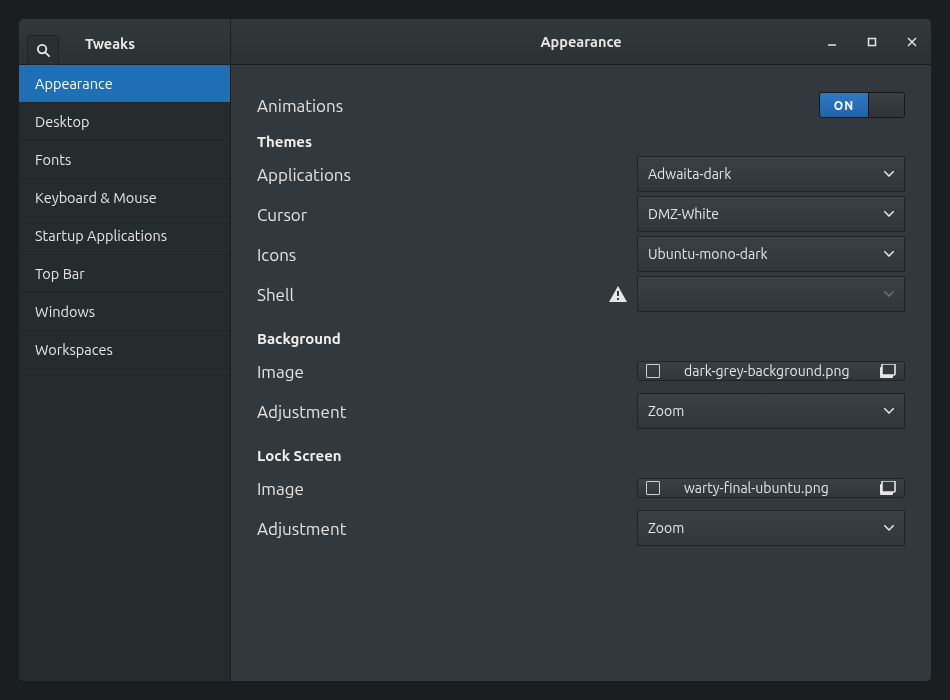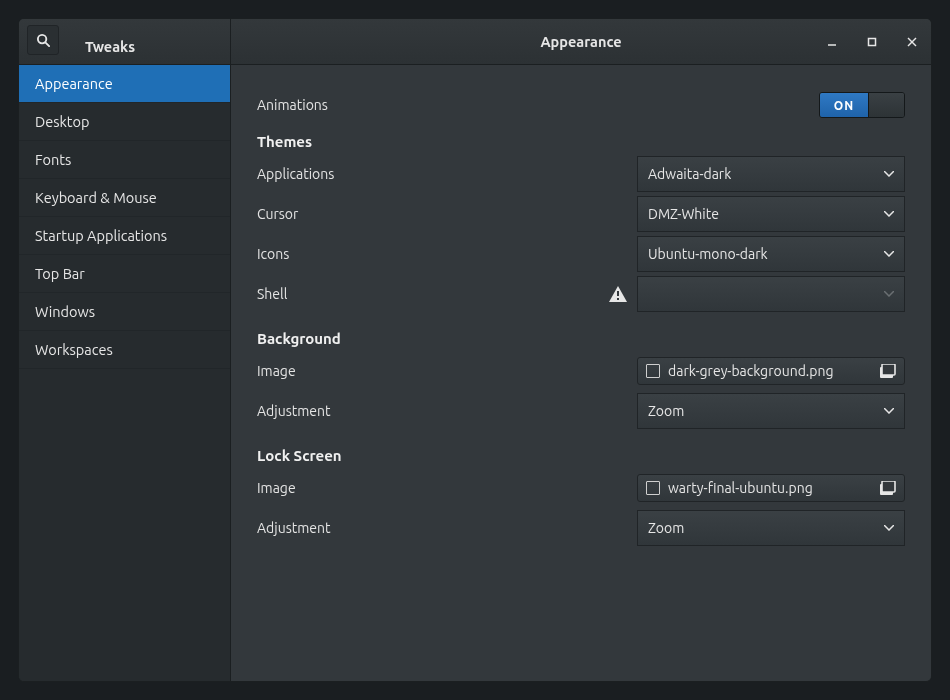--- a/index.html
+++ b/index.html
@@ -7,22 +7,22 @@
   .window {
     position: absolute; left: 18px; top: 18px; width: 914px; height: 664px;
     background: #2c3134; border: 1px solid #1b1f21; border-radius: 6px;
     display: flex; flex-direction: column; overflow: hidden;
   }
   .titlebar {
     height: 46px; display: flex; align-items: stretch;
     background: #2c3134; border-bottom: 1px solid #1b1f21;
   }
   .titlebar-left {
-    width: 212px; display: flex; align-items: flex-end;
-    border-right: 1px solid #1b1f21; padding: 9px 8px;
+    width: 212px; display: flex; align-items: flex-start;
+    border-right: 1px solid #1b1f21; padding: 16px 8px;
     background: linear-gradient(#33383b, #2c3134);
   }
   .search-btn {
     width: 32px; height: 30px; background: #2a2f32; border: 1px solid #202427;
     border-radius: 3px; display: flex; align-items: center; justify-content: center;
     cursor: pointer;
   }
   .title-left-text { color: #e6e6e6; font-weight: 600; font-size: 14.5px; margin-left: 26px; }
   .titlebar-right {
     flex: 1; display: flex; align-items: center; position: relative;
@@ -43,40 +43,40 @@
     height: 38px; display: flex; align-items: center; padding: 0 16px;
     color: #e6e6e6; font-size: 14.5px; cursor: pointer;
     border-bottom: 1px solid #212629;
   }
   .side-item.selected { background: #1f6fb6; color: #fff; }
   .content {
     flex: 1; background: #33383c; padding: 20px 26px; color: #e6e6e6;
     overflow: auto;
   }
   .row { display: flex; align-items: center; height: 40px; }
-  .row-label { font-size: 14px; color: #e4e4e4; }
+  .row-label { font-size: 17px; color: #e4e4e4; }
   .section-head { font-weight: 700; color: #f0f0f0; font-size: 15px; margin-top: 8px; margin-bottom: 4px; }
   .spacer { flex: 1; }
   .switch {
     width: 86px; height: 26px; display:flex; border:1px solid #14181a; border-radius:3px; overflow:hidden; cursor:pointer;
   }
   .switch .on { flex:1; background: linear-gradient(#2f79c4,#1f63aa); color:#fff; font-size:12px; font-weight:700; display:flex; align-items:center; justify-content:center; letter-spacing:1px; }
   .switch .knob { width: 36px; background: linear-gradient(#3a4044,#2d3336); border-left:1px solid #14181a; }
   .combo {
     width: 268px; height: 36px; background: linear-gradient(#3a4044,#30363a);
     border: 1px solid #202427; border-radius: 0; display:flex; align-items:center;
     padding: 0 10px; color:#e6e6e6; font-size:14px; cursor:pointer; position:relative;
   }
   .combo.disabled { color:#6a6f72; cursor:default; }
   .combo .chev { margin-left:auto; }
   .warn { margin-right: 10px; color:#e6e6e6; }
   .filebtn {
-    width: 268px; height: 28px; background: linear-gradient(#3a4044,#30363a);
+    width: 268px; height: 20px; background: linear-gradient(#3a4044,#30363a);
     border: 1px solid #202427; border-radius: 3px; display:flex; align-items:center;
-    padding: 0 8px; color:#e6e6e6; font-size:14px; cursor:pointer; gap:8px;
+    padding: 0 8px; color:#e6e6e6; font-size:14px; cursor:pointer; gap:24px;
   }
   .filebtn .thumb { width:14px; height:14px; border:1.5px solid #cfcfcf; border-radius:1px; }
   .filebtn .open { margin-left:auto; }
   svg { display:block; }
 </style>
 </head>
 <body>
 
 <div class="window">
 

